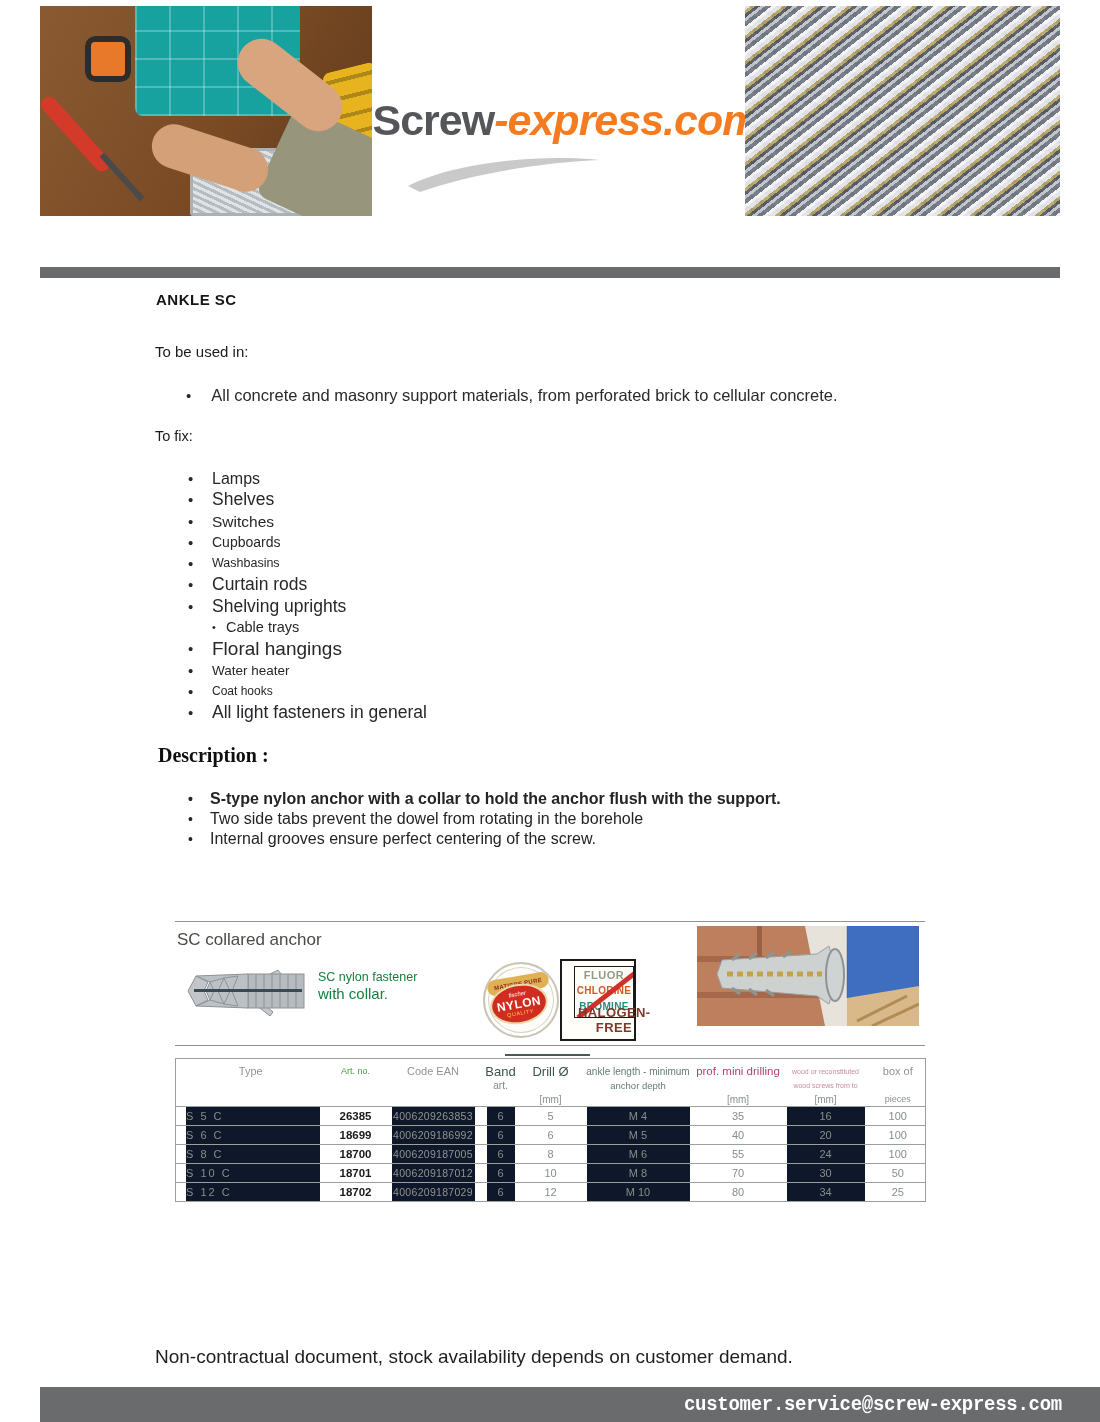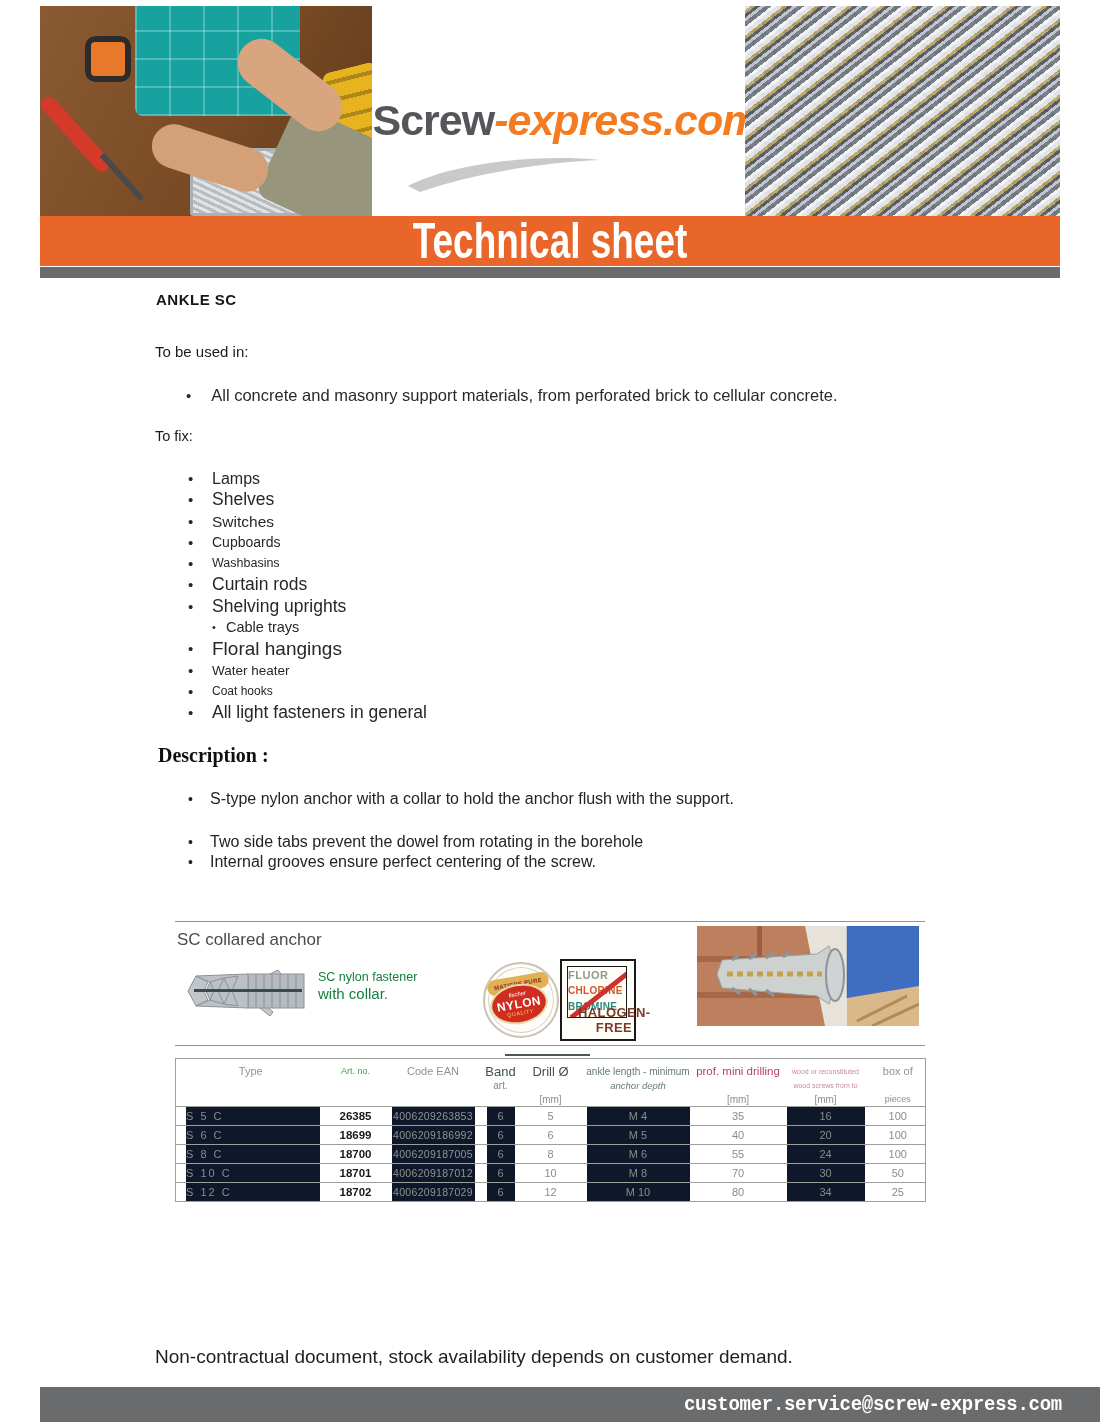--- a/index.html
+++ b/index.html
@@ -52,61 +52,61 @@
   .fix-list li.sub{padding-left:26px;}
   .fix-list li.sub::before{content:"•";left:24px;font-size:11px;}
   .fix-list li.sub{padding-left:38px;}
   .f16{font-size:16px;} .f18{font-size:17.5px;} .f155{font-size:15.5px;} .f14{font-size:14px;}
   .f125{font-size:12.5px;} .f145{font-size:14.5px;} .f19{font-size:19px;} .f135{font-size:13.5px;} .f12{font-size:12px;}
 
   .desc-label{left:158px;top:744px;font-family:"Liberation Serif",serif;font-weight:bold;font-size:20px;color:#0f0f0f;}
   .desc-list{position:absolute;left:188px;top:789px;margin:0;padding:0;list-style:none;}
   .desc-list li{position:relative;padding-left:22px;font-size:16px;color:#242428;line-height:20px;white-space:nowrap;}
   .desc-list li::before{content:"•";position:absolute;left:0;font-size:14px;}
-  .desc-list li:nth-child(1){margin-bottom:23px;}
+  .desc-list li:nth-child(1){font-weight:bold;}
 
   
   .product-box{position:absolute;left:175px;top:921px;width:750px;height:123px;
       border-top:1px solid #8f948f;border-bottom:1px solid #8f948f;}
   .product-title{position:absolute;left:2px;top:8px;font-size:17px;color:#4b4a46;}
   .anchor-art{position:absolute;left:5px;top:38px;}
   .caption{position:absolute;left:143px;top:48px;color:#15803d;line-height:15px;}
   .caption .c1{font-size:12.5px;}
   .caption .c2{font-size:15px;line-height:18px;}
   .nylon-badge{position:absolute;left:308px;top:40px;width:72px;height:72px;border-radius:50%;
       border:2px solid #c9c4b4;background:#fdfcf8;box-shadow:inset 0 0 0 3px #ffffff,inset 0 0 0 4px #d8d2c0;}
   .nb-band{position:absolute;left:2px;top:12px;width:62px;height:16px;background:#e0b153;border-radius:8px;transform:rotate(-10deg);
       color:#8a2c20;font-size:6px;font-weight:bold;text-align:center;line-height:16px;letter-spacing:.3px;}
   .nb-oval{position:absolute;left:7px;top:22px;width:54px;height:36px;background:#d02c20;border-radius:50%;transform:rotate(-10deg);
       color:#ffffff;text-align:center;box-shadow:0 0 0 2px #e8d9a8;}
   .nb-brand{font-size:6px;font-style:italic;line-height:8px;padding-top:4px;}
   .nb-main{font-size:12px;font-weight:bold;line-height:12px;letter-spacing:.5px;}
   .nb-sub{font-size:5.5px;color:#f8d24a;line-height:7px;letter-spacing:.5px;}
   .halogen-badge{position:absolute;left:385px;top:37px;width:72px;height:78px;border:2px solid #1a1a1a;background:#fffef9;}
-  .hb-inner{position:absolute;left:5px;top:5px;width:58px;height:50px;border:1px solid #1a1a1a;text-align:left;overflow:hidden;}
+  .hb-inner{position:absolute;left:12px;top:5px;width:58px;height:50px;border:1px solid #1a1a1a;text-align:center;overflow:hidden;}
   .hb-fluor{font-size:11px;font-weight:bold;color:#8e9b8a;line-height:16px;letter-spacing:.5px;}
   .hb-chlorine{font-size:10px;font-weight:bold;color:#cc5a2a;line-height:16px;letter-spacing:.3px;}
   .hb-bromine{font-size:10px;font-weight:bold;color:#2a8a80;line-height:16px;letter-spacing:.3px;}
   .hb-slash{position:absolute;left:-6px;top:22px;width:85px;height:5px;background:#d0302a;transform:rotate(-38deg);}
   .hb-free{position:absolute;left:0;bottom:4px;width:100%;text-align:center;font-size:13px;font-weight:bold;color:#7a3a2a;letter-spacing:.4px;margin-left:16px;}
   .wall-photo{position:absolute;left:522px;top:4px;}
 
   
   .table-topmark{position:absolute;left:505px;top:1054px;width:85px;height:2px;background:#4a5a52;}
   .spec-table{position:absolute;left:175px;top:1058px;width:750px;border-collapse:collapse;table-layout:fixed;
       border:1px solid #9ba19a;font-family:"Liberation Sans",sans-serif;}
   .spec-table th{font-weight:normal;vertical-align:top;padding:5px 0 0 0;border-bottom:1px solid #9ba19a;height:41px;}
   .spec-table .h-main{height:17px;line-height:15px;}
   .spec-table .h-sub{height:12px;line-height:10px;}
   .spec-table .h-unit{height:13px;line-height:13px;}
   .c-gray{color:#8f958e;font-size:11px;}
   .c-green{color:#44a042;font-size:9px;}
   .c-dark{color:#3d534e;font-size:13px;}
   .c-slate{color:#647c77;font-size:10px;}
-  .c-slate-s{color:#647c77;font-size:9.5px;font-style:italic;}
+  .c-slate-s{color:#647c77;font-size:9.5px;}
   .c-mag{color:#b74072;font-size:11.5px;}
   .c-pink{color:#c98ba0;font-size:7px;}
   .c-unit{color:#87928b;font-size:10px;}
   .c-sub{color:#7d8a7f;font-size:10px;}
   .spec-table td{height:18px;border-top:1px solid #9ba19a;text-align:center;
       font-size:11px;color:#848f88;padding:0 6px;background-clip:content-box;white-space:nowrap;overflow:hidden;}
   .spec-table td.shade{background-color:#0f172a;}
   .spec-table td.col-type{text-align:left;padding-left:10px;letter-spacing:2px;}
   .spec-table td.col-art{font-weight:bold;color:#191919;font-size:11.5px;}
   .spec-table td.col-ean{font-size:10.5px;color:#8f948e;letter-spacing:.3px;}
@@ -138,23 +138,20 @@
       <div class="logo-text">
         <span class="logo-gray">Screw</span><span class="logo-orange">-express.com</span>
       </div>
       <svg class="logo-swoosh" width="210" height="46" viewBox="0 0 210 46">
         <path d="M8,38 C55,14 140,6 200,12 C145,14 70,26 20,44 Z" fill="#c9c9c9"></path>
       </svg>
     </div>
     <div class="photo-right"></div>
   </div>
 
-  <div class="banner">
-    <div class="banner-title">Technical sheet</div>
-  </div>
   <div class="graybar"></div>
 
   <div class="t product-code">ANKLE SC</div>
   <div class="t used-in-label">To be used in:</div>
   <div class="t used-in-item">All concrete and masonry support materials, from perforated brick to cellular concrete.</div>
   <div class="t to-fix-label">To fix:</div>
 
   <ul class="fix-list">
     <li class="f16">Lamps</li>
     <li class="f18">Shelves</li>

